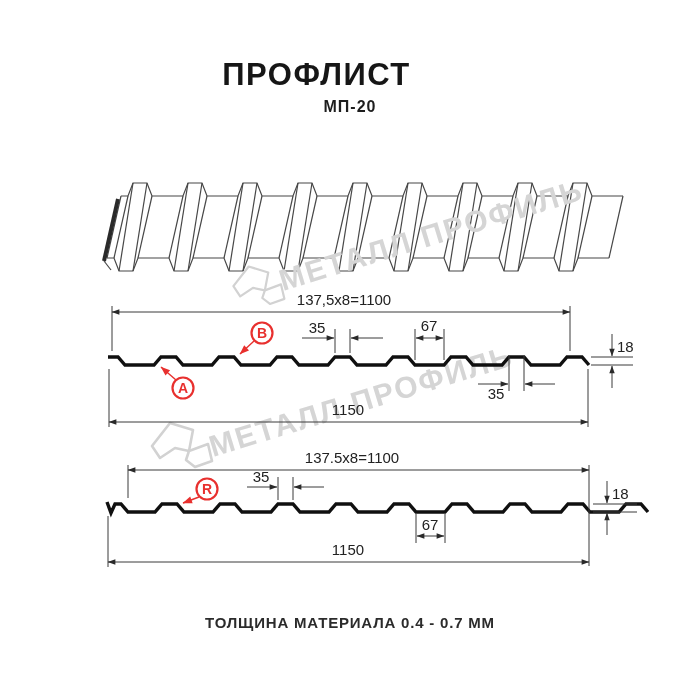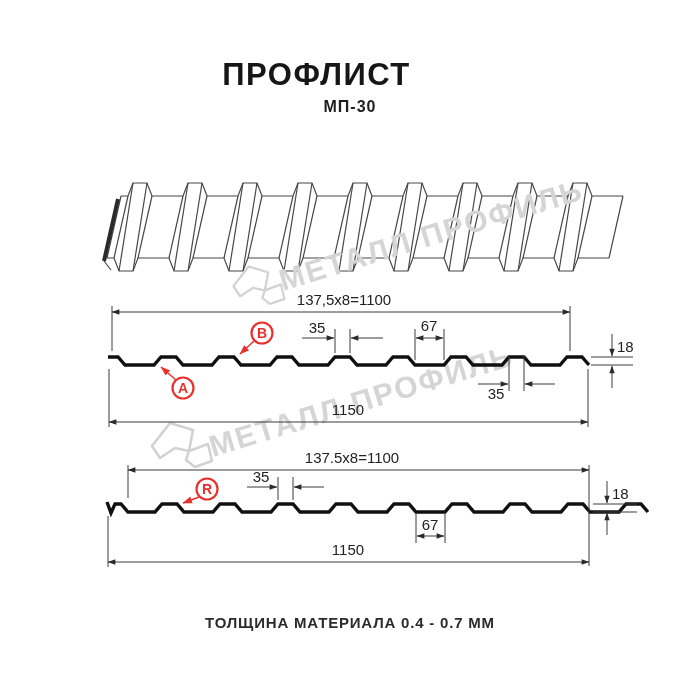--- a/index.html
+++ b/index.html
@@ -22,21 +22,21 @@
   .wmtext{font-family:"Liberation Sans","DejaVu Sans",sans-serif;font-size:30px;font-weight:700;
           letter-spacing:2px;fill:#d5d5d5;}
   .wmlogo{stroke:#d2d2d2;stroke-width:2.6;fill:none;stroke-linejoin:round;}
 </style>
 </head>
 <body>
 
 <div class="page">
 
   <div class="title">ПРОФЛИСТ</div>
-  <div class="subtitle">МП-30</div>
+  <div class="subtitle">МП-20</div>
 
   <svg width="700" height="700" viewBox="0 0 700 700">
     <defs>
       <marker id="arrD" viewBox="0 0 10 10" refX="9.2" refY="5" markerWidth="10" markerHeight="8" orient="auto-start-reverse">
           <path d="M0,1.6 L9.6,5 L0,8.4 Z" fill="#2a2a2a"></path>
         </marker>
       <marker id="arrR" viewBox="0 0 10 10" refX="9.2" refY="5" markerWidth="8" markerHeight="7" orient="auto-start-reverse">
           <path d="M0,1.4 L9.6,5 L0,8.6 Z" fill="#e8302e"></path>
         </marker>
     </defs>

